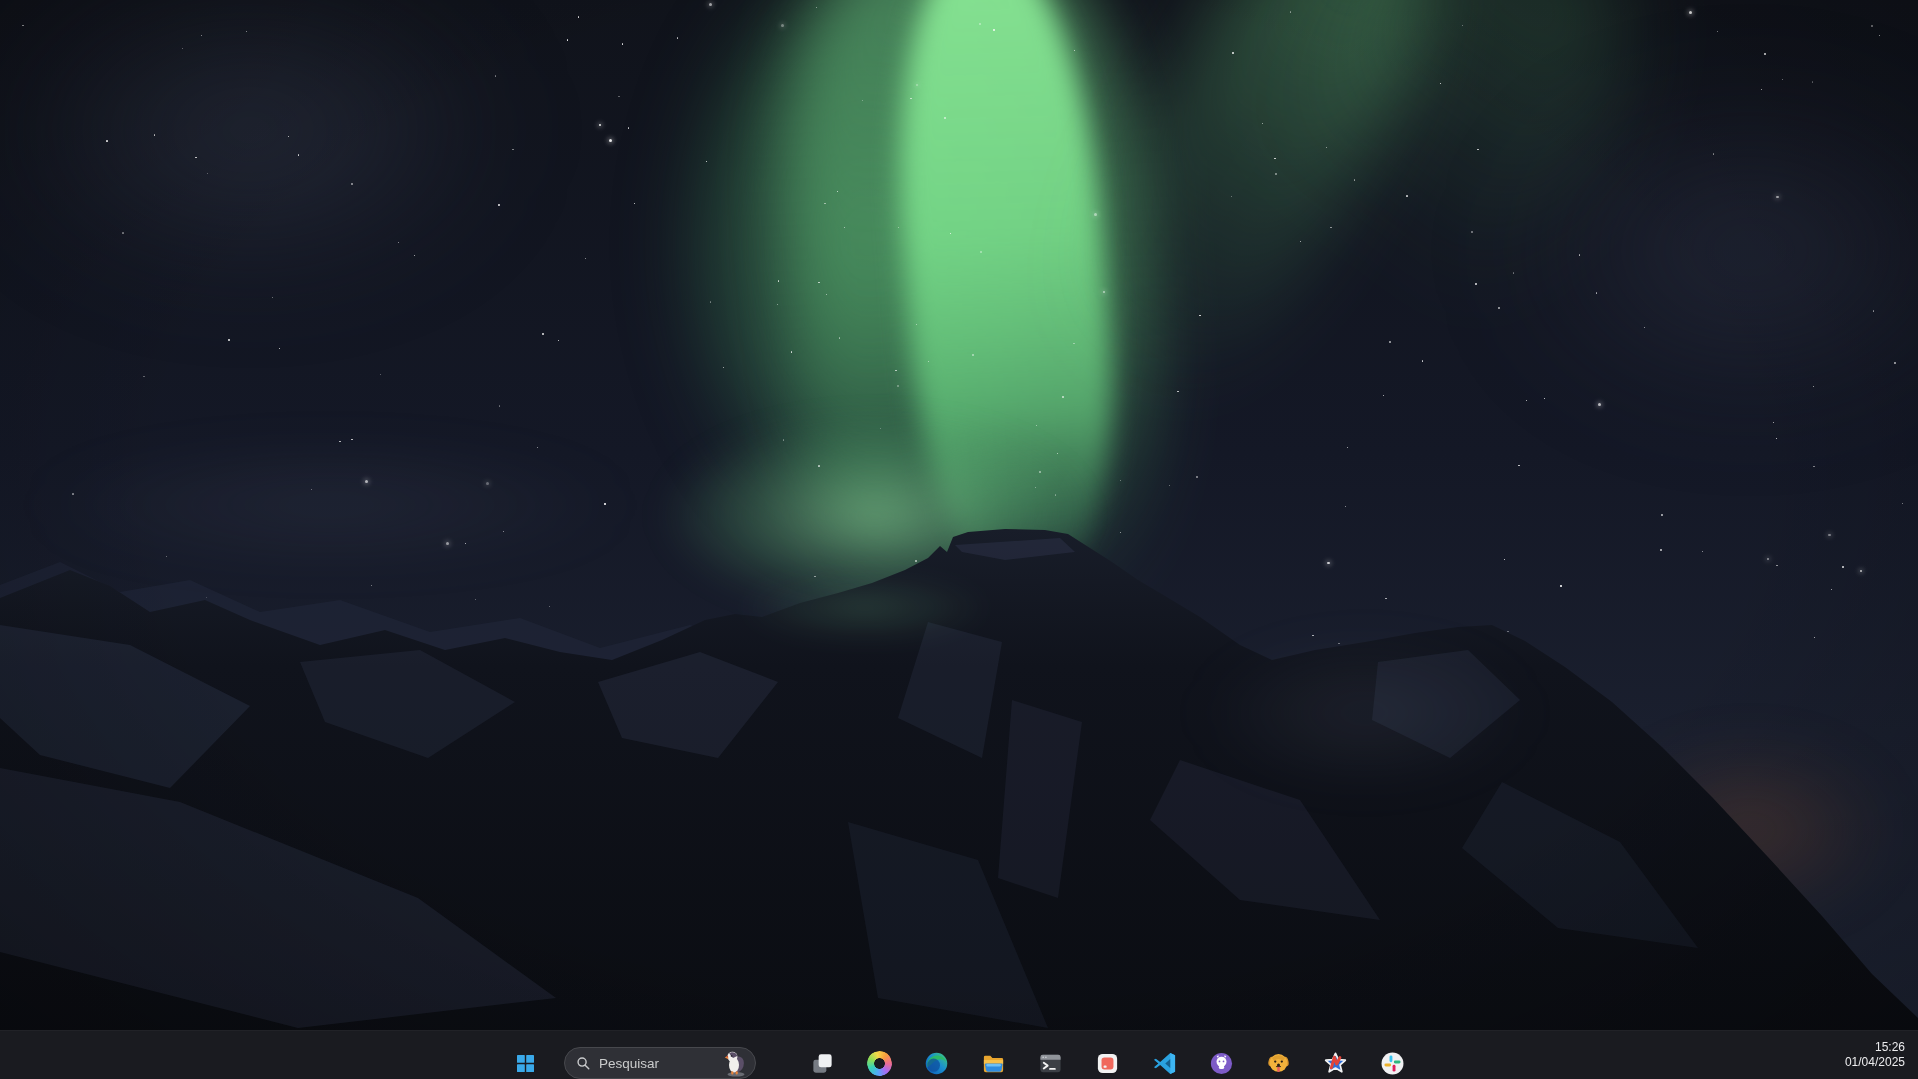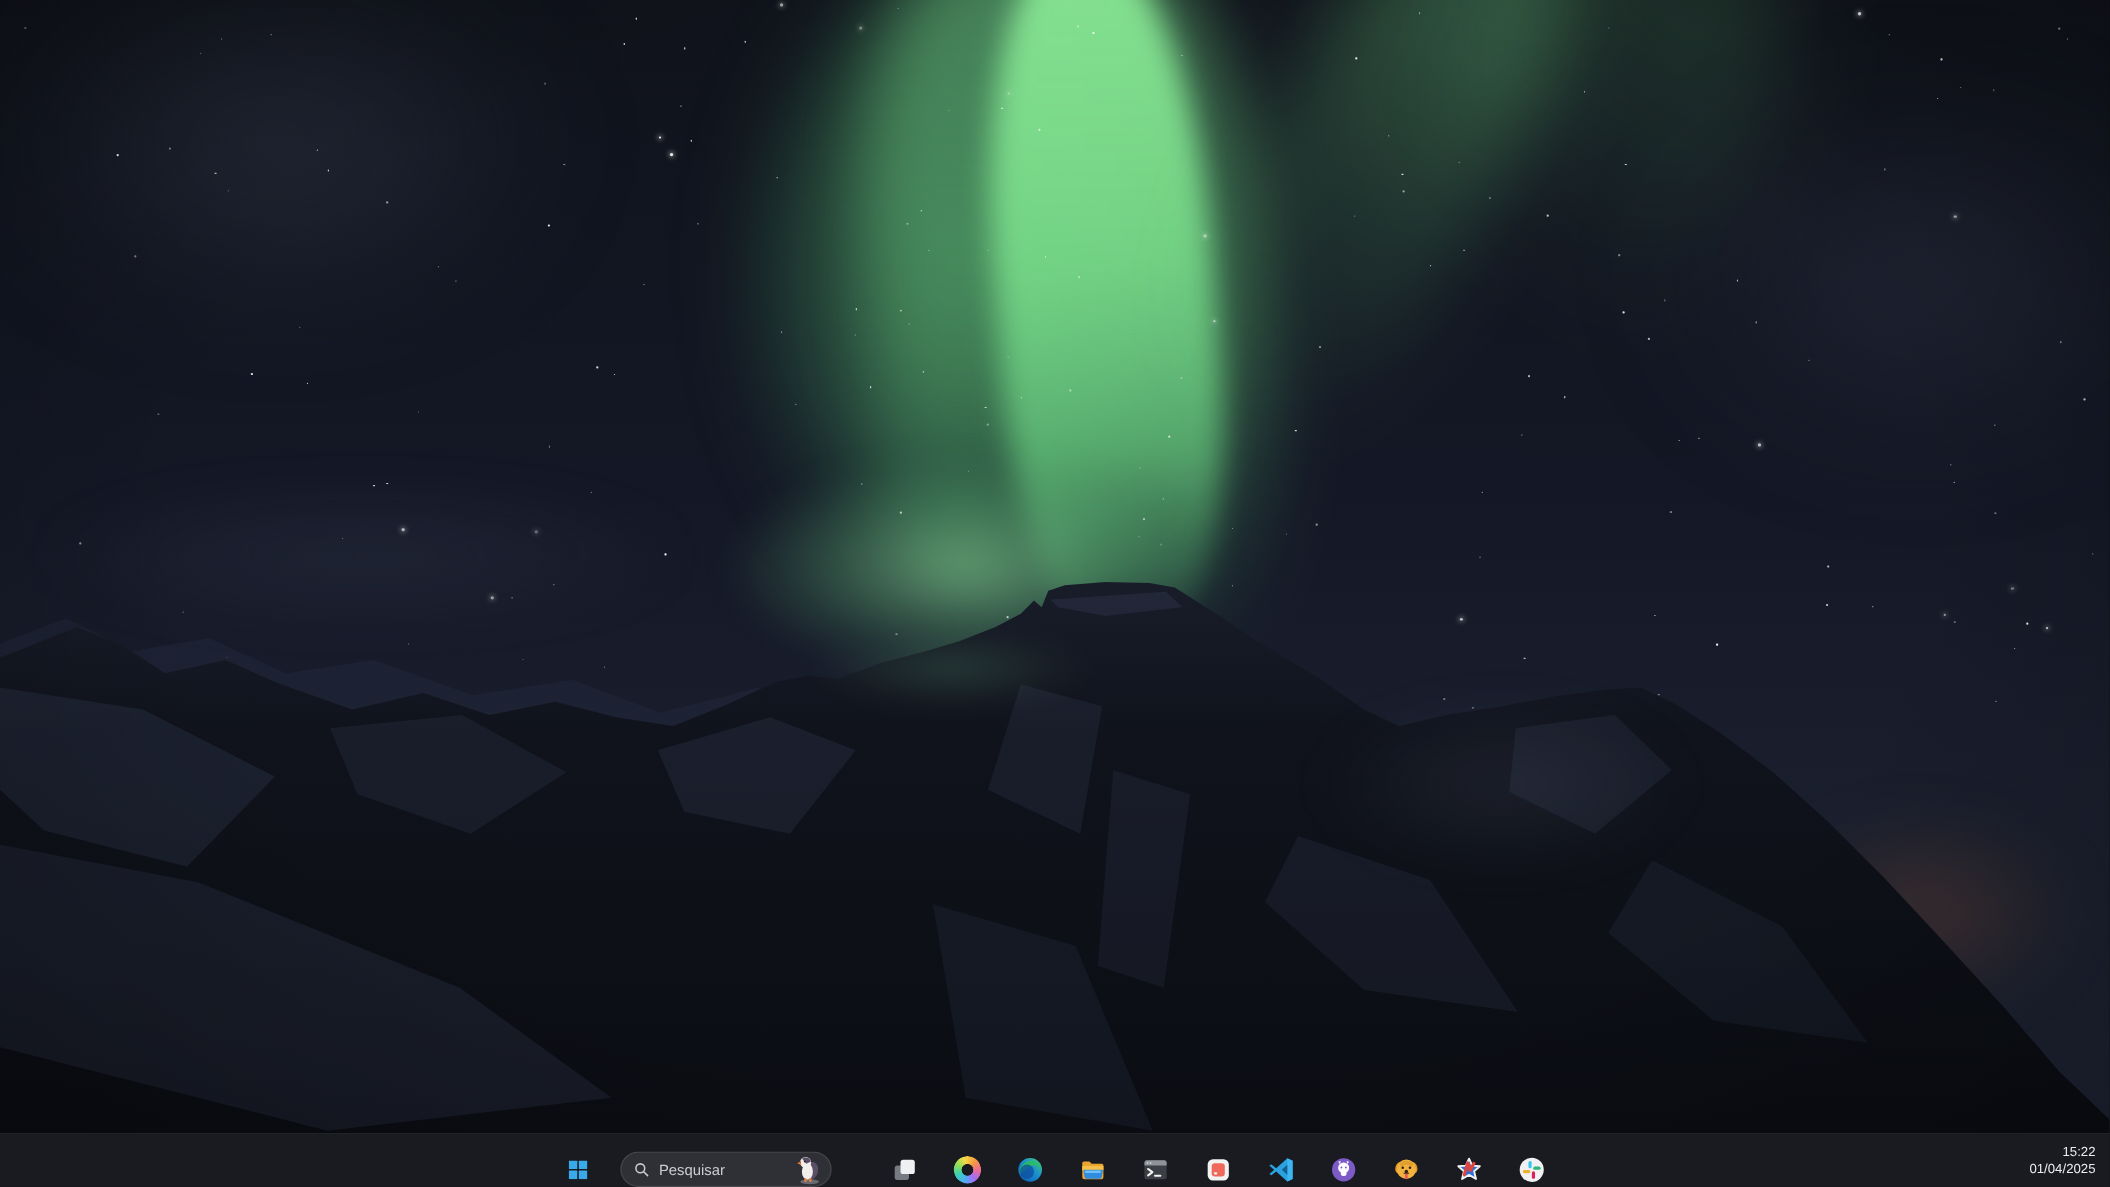--- a/index.html
+++ b/index.html
@@ -442,16 +442,16 @@
         <rect x="14.4" y="9.9" width="7" height="3" rx="1.5" fill="#2eb67d"></rect>
         <rect x="4.6" y="13.1" width="7" height="3" rx="1.5" fill="#ecb22e"></rect>
         <rect x="13.1" y="14.4" width="3" height="7" rx="1.5" fill="#e01e5a"></rect>
       </svg>
       <span class="run-dot on"></span>
     </button>
 
   </div>
 
   <button class="clock">
-    <span class="t">15:22</span>
+    <span class="t">15:26</span>
     <span class="d">01/04/2025</span>
   </button>
 </div>
 
 </body></html>

